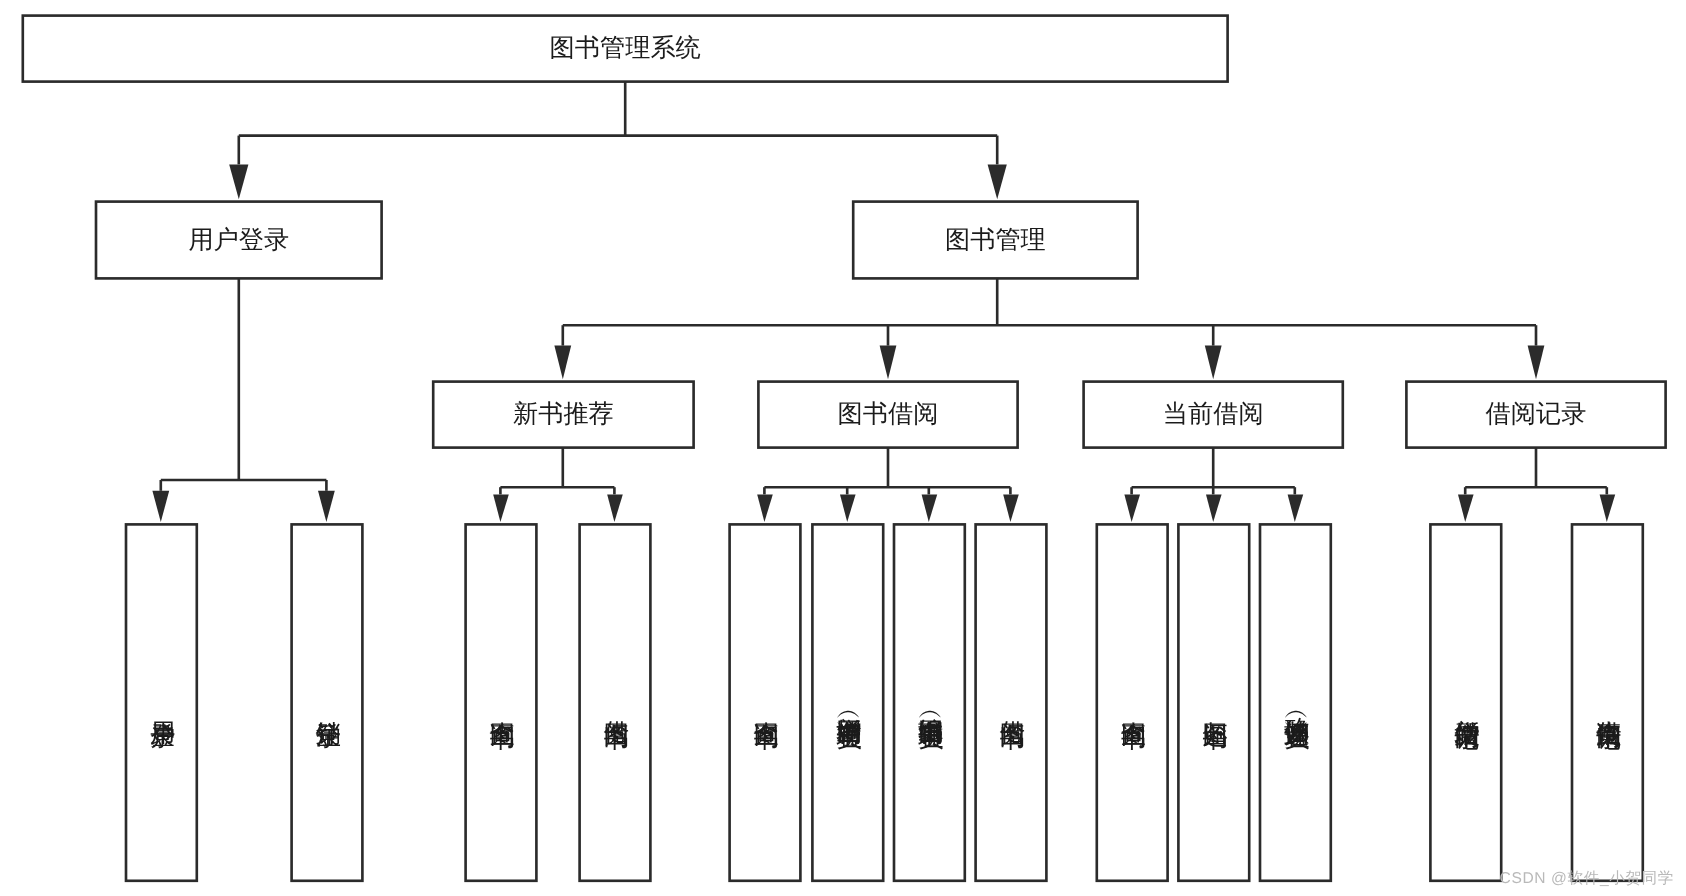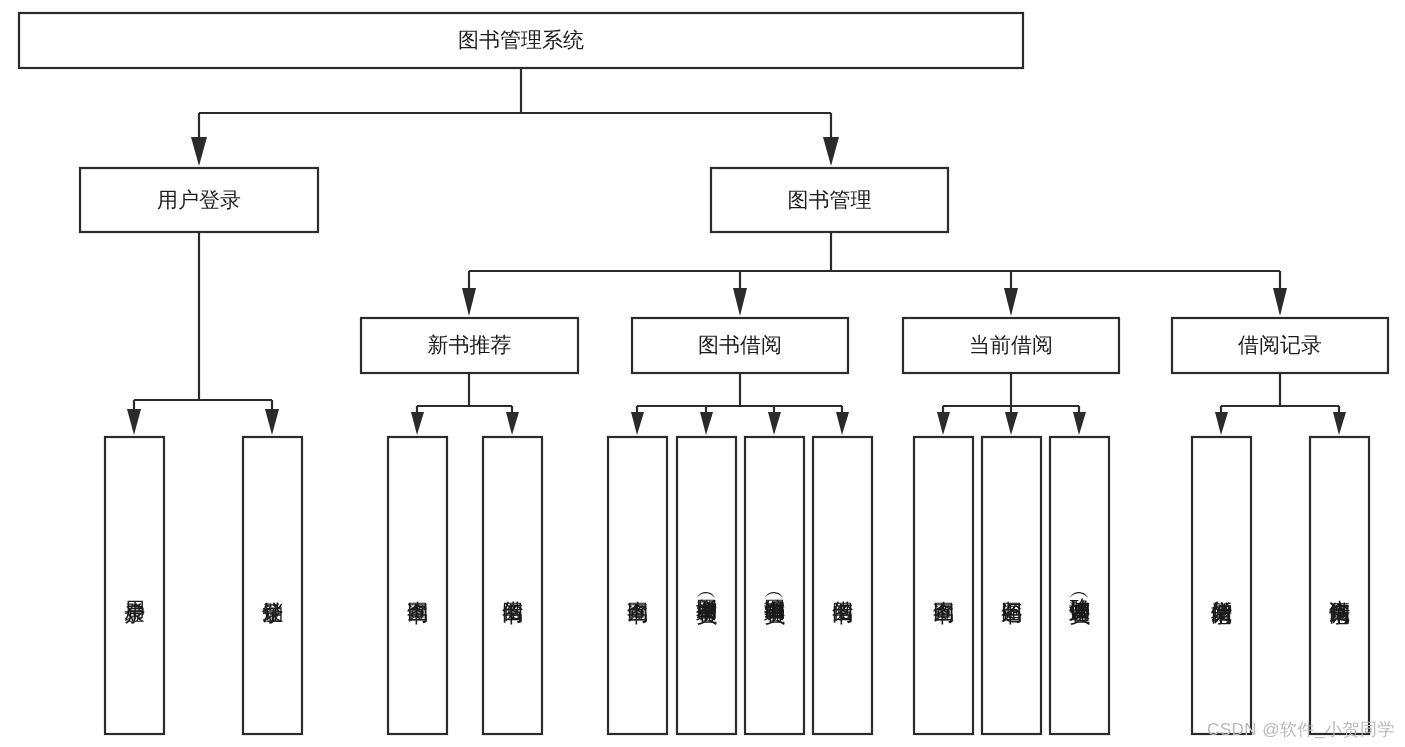--- a/index.html
+++ b/index.html
@@ -64,21 +64,21 @@
     align-items: center;
     justify-content: center;
     white-space: nowrap;
     text-align: center;
   }
   .watermark {
     position: absolute;
     right: 10px;
     bottom: 6px;
     font-family: "Liberation Sans", sans-serif;
-    font-size: 17px;
+    font-size: 13px;
     color: #b9b9b9;
     letter-spacing: 0.5px;
     pointer-events: none;
     user-select: none;
     white-space: nowrap;
   }
 </style>
 </head>
 <body>
 

